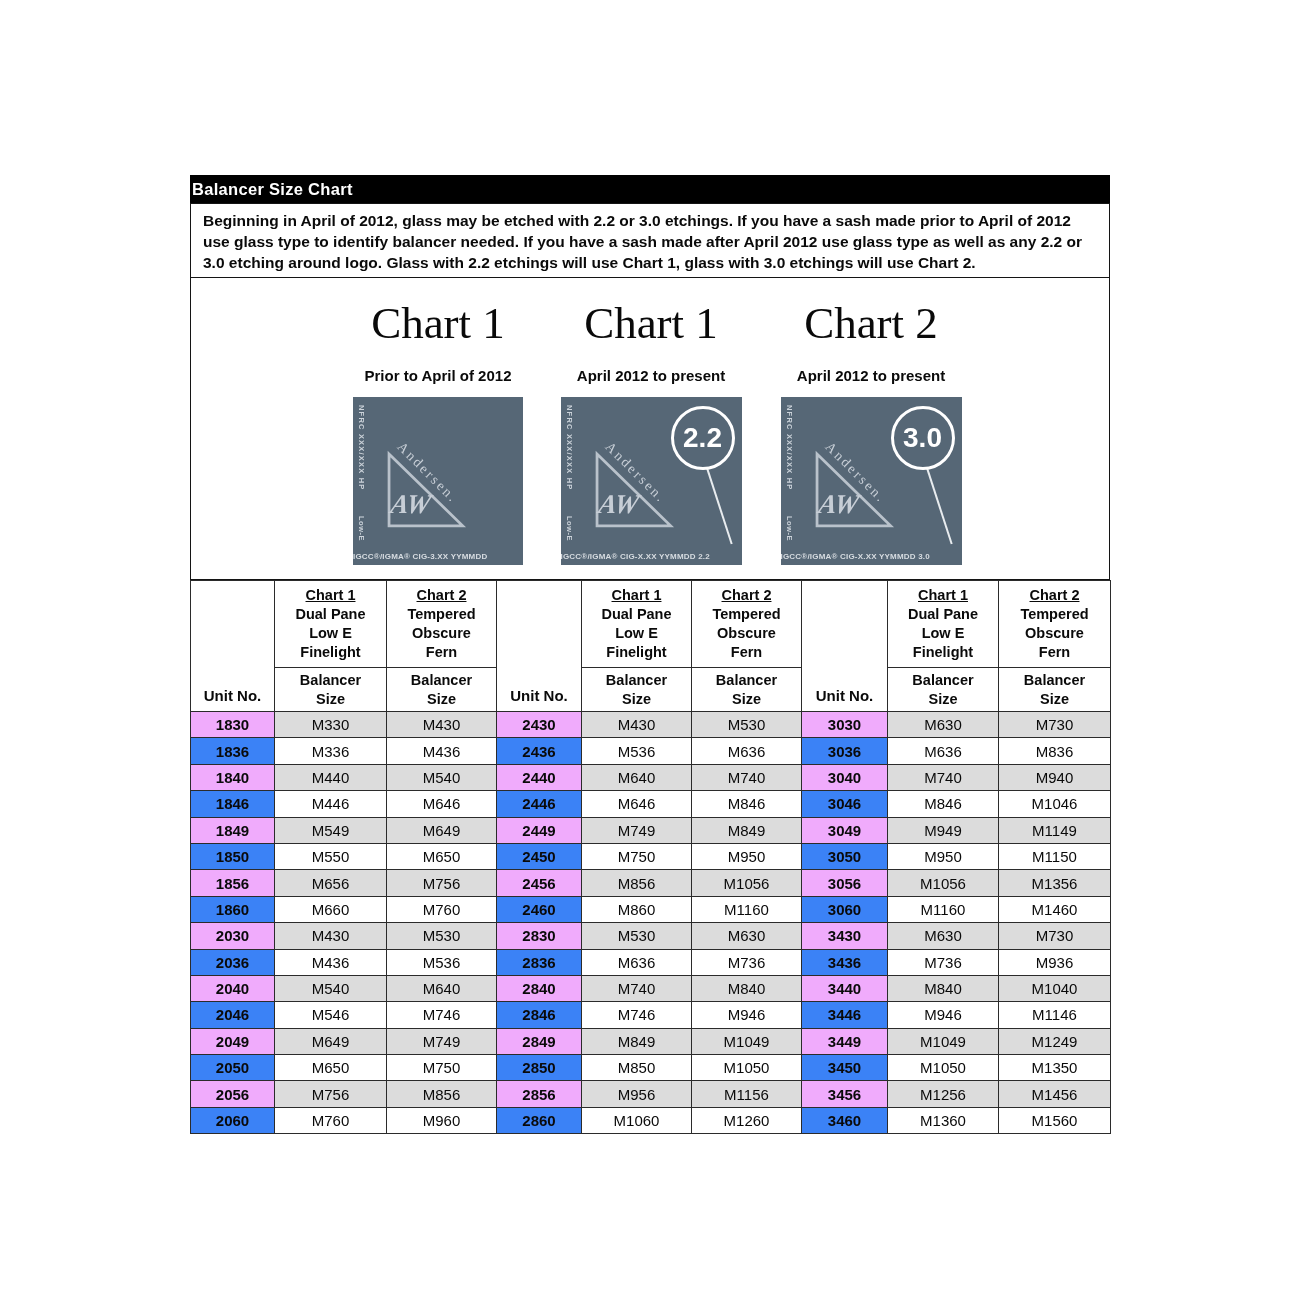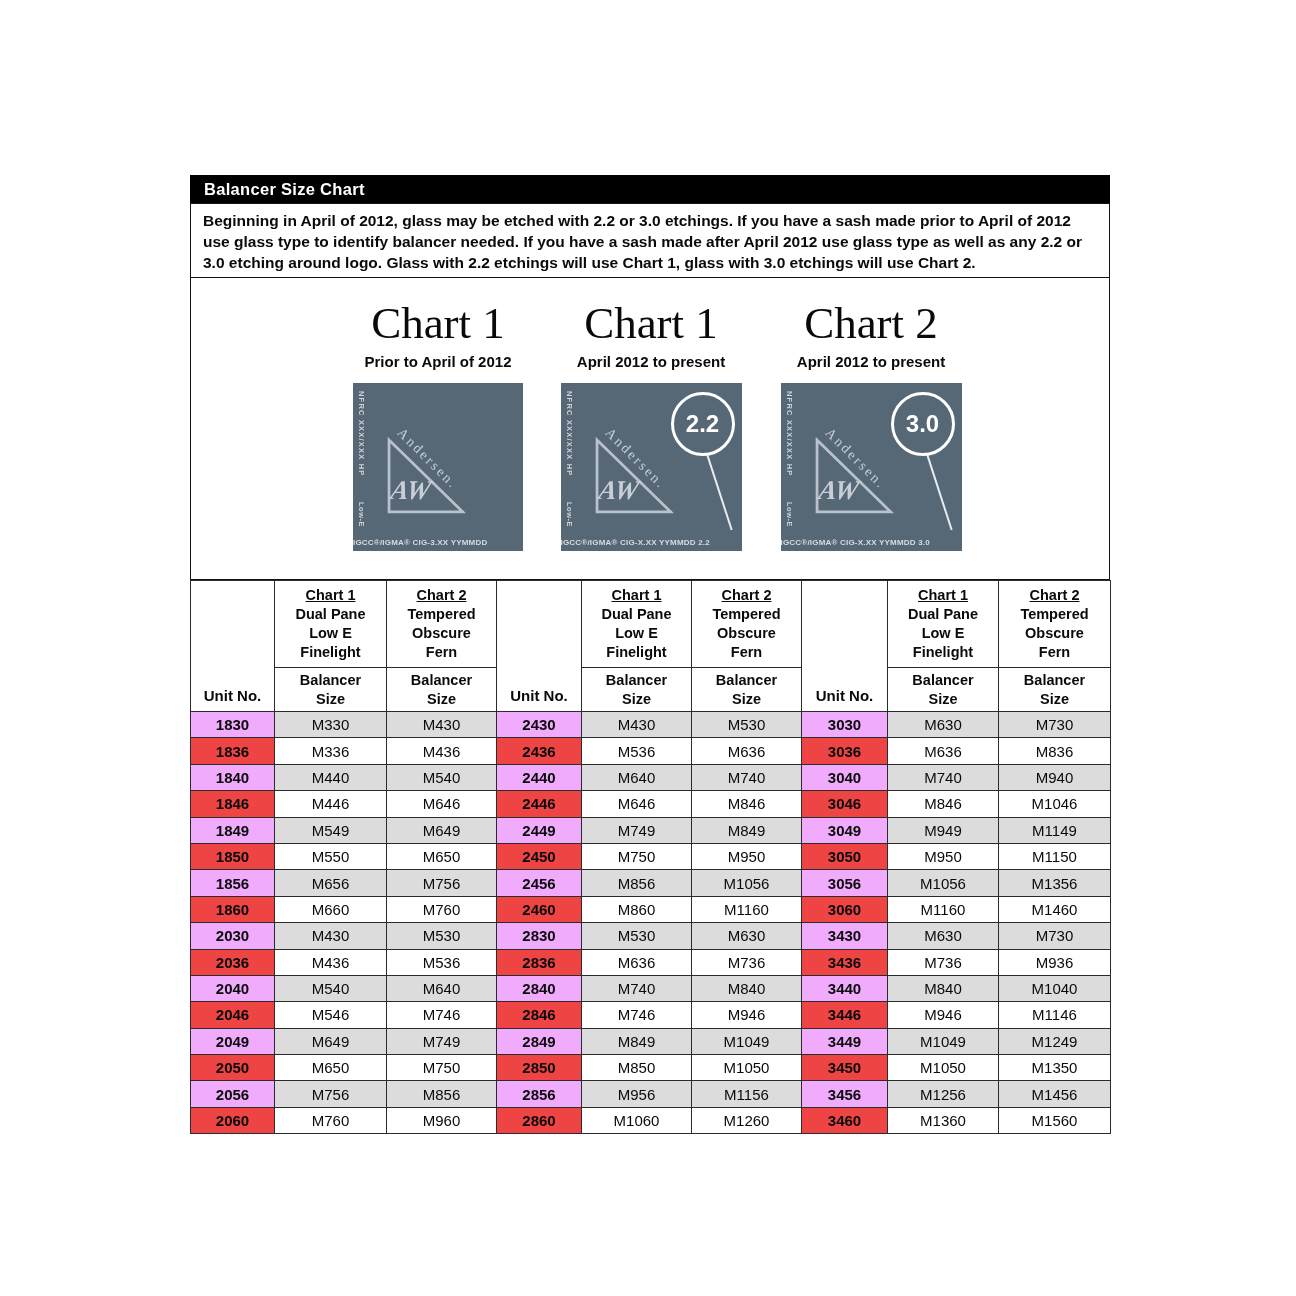--- a/index.html
+++ b/index.html
@@ -6,39 +6,39 @@
   body {
     width:1296px; height:1296px; background:#ffffff;
     font-family:"Liberation Sans", sans-serif; color:#0a0a0a;
     position:relative; overflow:hidden;
   }
   .doc { position:absolute; left:190px; top:175px; width:920px; }
 
   
   .title-bar {
     background:#000000; color:#ffffff; height:28px; line-height:28px;
-    font-weight:bold; font-size:16.5px; padding-left:14px; letter-spacing:.3px;
+    font-weight:bold; font-size:16.5px; padding-left:2px; letter-spacing:.3px;
     box-sizing:border-box;
   }
 
   
   .intro {
     border:1.5px solid #141414; box-sizing:border-box;
     padding:6px 12px 4px 12px; font-weight:bold; font-size:15.5px; line-height:21px;
   }
 
   
   .charts-box {
     border:1.5px solid #141414; border-top:none; box-sizing:border-box;
     height:302px; position:relative; background:#fff;
   }
   .fig { position:absolute; top:22px; width:240px; text-align:center; }
   .fig1 { left:127px; } .fig2 { left:340px; } .fig3 { left:560px; }
   .fig-title { font-family:"Liberation Serif", serif; font-size:45px; line-height:1.05; font-weight:normal; }
-  .fig-sub { font-weight:bold; font-size:15px; margin-top:6px; }
+  .fig-sub { font-weight:bold; font-size:15px; margin-top:20px; }
 
   
   .etch {
     position:relative; margin:13px auto 0; height:168px; background:#566776;
     overflow:hidden; text-align:left;
   }
   .fig1 .etch { width:170px; }
   .fig2 .etch, .fig3 .etch { width:181px; }
   .etch-side {
     position:absolute; left:4px; top:8px; writing-mode:vertical-rl;
@@ -59,41 +59,41 @@
     transform-origin:left top; font-family:"Liberation Serif", serif;
     font-size:14px; letter-spacing:2.5px; color:#c7ced6; white-space:nowrap;
   }
   .etch-bottom {
     position:absolute; left:0; right:0; bottom:4px; 
     font-size:8px; font-weight:bold; color:#d7dce1; letter-spacing:.2px; white-space:nowrap;
   }
   .badge {
     position:absolute; top:9px; right:7px; width:64px; height:64px;
     border:3px solid #ffffff; border-radius:50%; box-sizing:border-box;
-    color:#ffffff; font-weight:bold; font-size:24px; line-height:58px; text-align:center;
+    color:#ffffff; font-weight:bold; font-size:28px; line-height:58px; text-align:center;
   }
   .badge-line {
     position:absolute; top:71px; right:34px; width:1.5px; height:80px;
     background:#e8ecef; transform:rotate(-18deg); transform-origin:top center;
   }
 
   
   .size-table {
     border-collapse:collapse; width:920px; table-layout:fixed;
     border:1.5px solid #000;
   }
   .size-table td { border:1px solid #2b2b2b; text-align:center; padding:0; }
   .size-table thead td { background:#ffffff; }
   .h1 td { height:81px; vertical-align:top; padding-top:5px; }
   td.unit-h { vertical-align:bottom; padding-bottom:7px; font-weight:bold; font-size:15px; }
   .gh-link { display:block; font-weight:bold; text-decoration:underline; font-size:14.5px; line-height:19px; }
   .gh-lines { font-weight:bold; white-space:pre-line; font-size:14.5px; line-height:19px; }
   .h2 td { height:43px; font-weight:bold; white-space:pre-line; font-size:14.5px; line-height:19px; vertical-align:middle; }
   .size-table tbody td { height:25.4px; font-size:15px; background:#ffffff; }
-  .size-table tbody td.unit { background:#ef4444; font-weight:bold; }
+  .size-table tbody td.unit { background:#3b82f6; font-weight:bold; }
   .size-table tbody tr.shade td { background:#dcdcdc; }
   .size-table tbody tr.shade td.unit { background:#f0abfc; }
 </style>
 </head>
 <body>
 
 <div class="doc">
 
   <div class="title-bar">
     <span>Balancer Size Chart</span>

